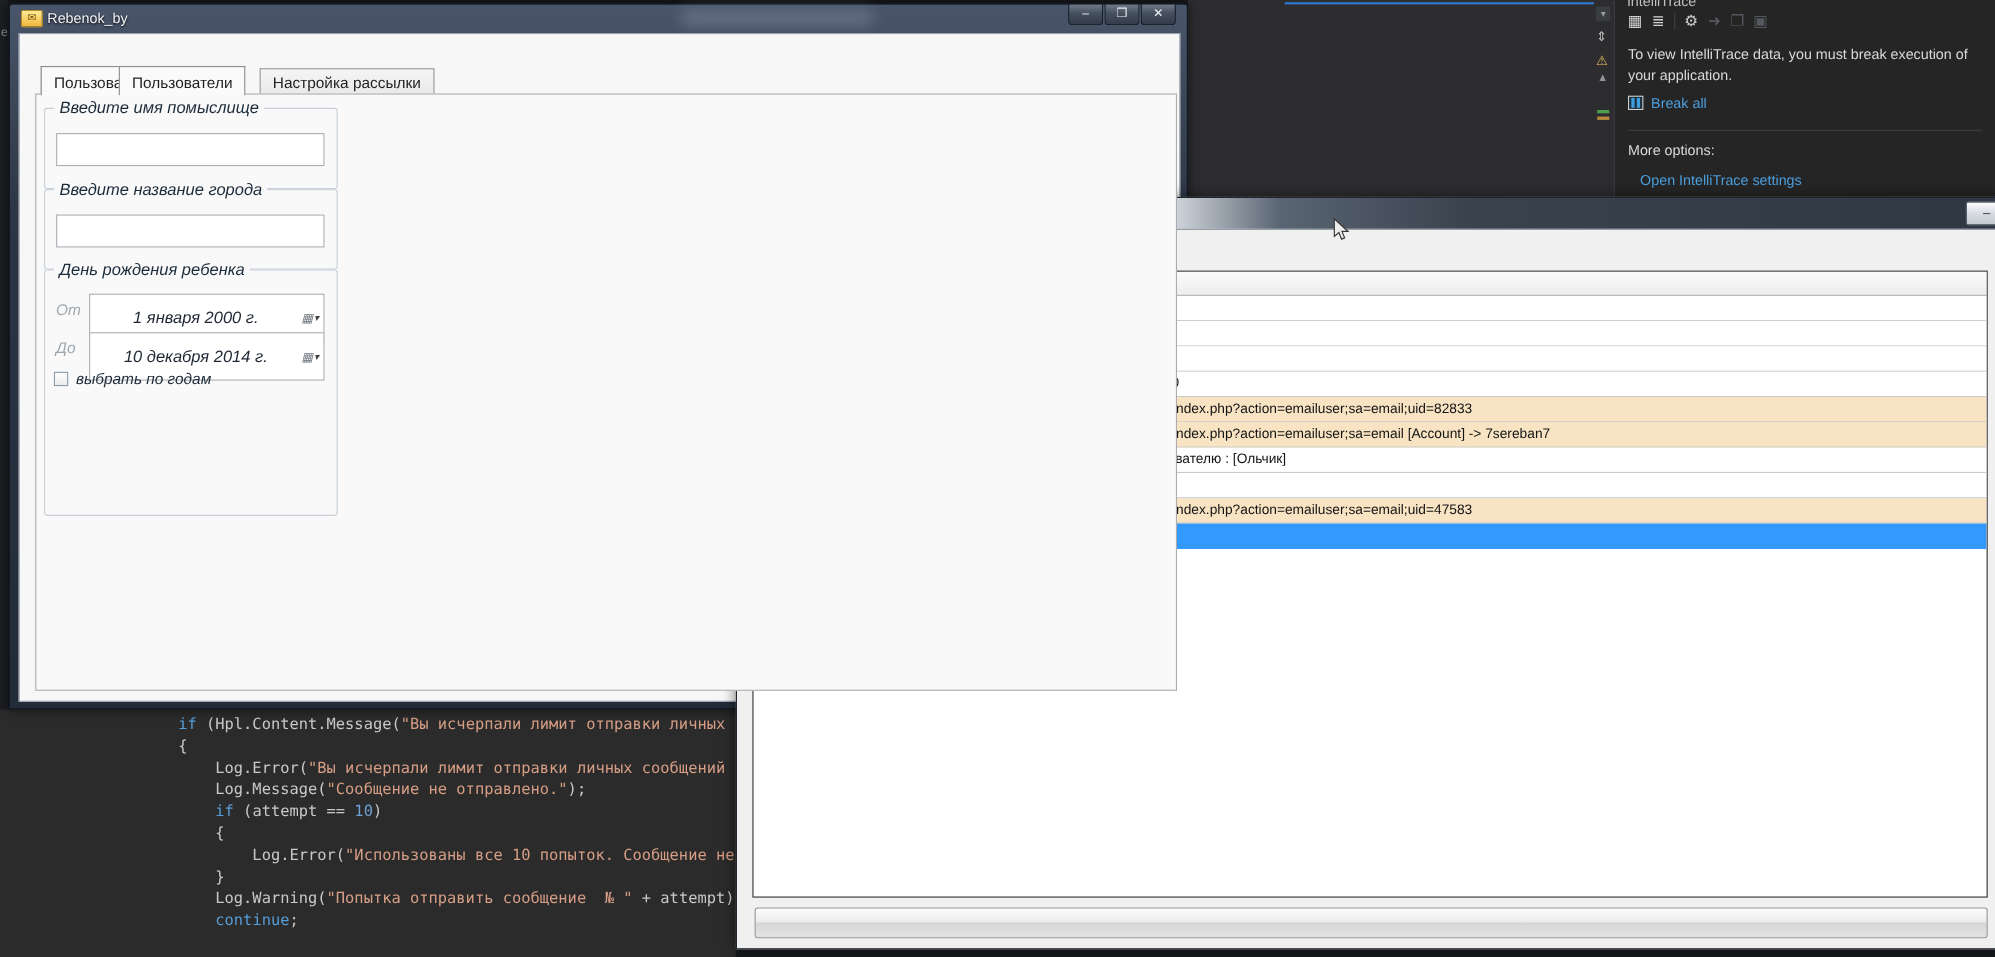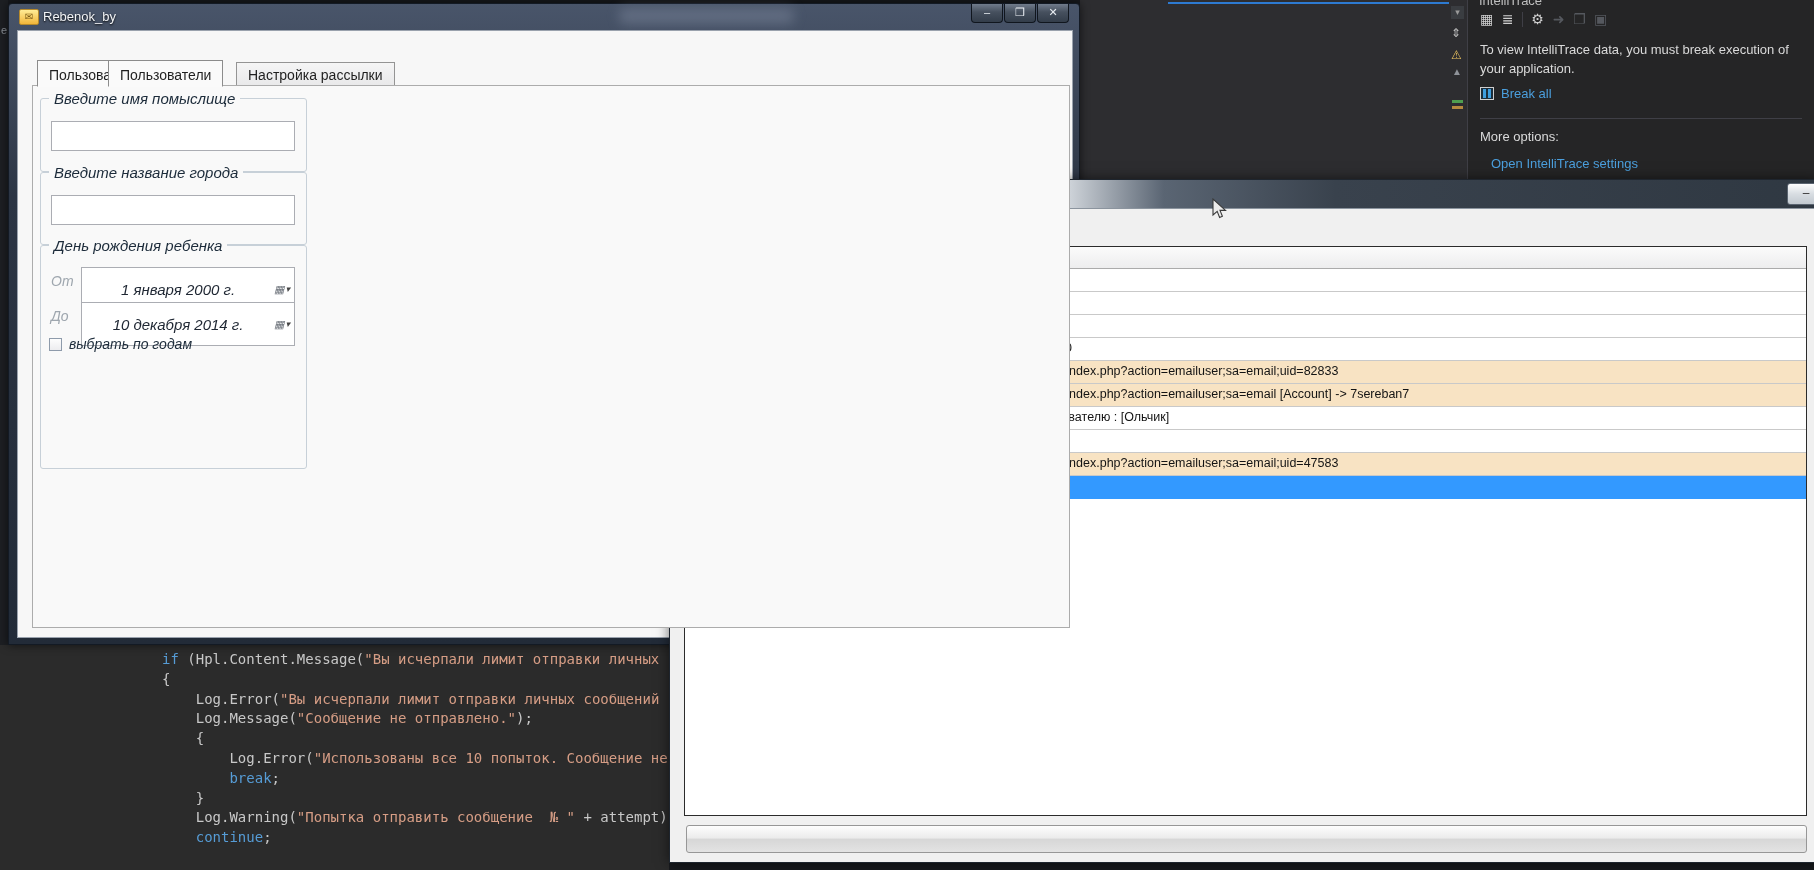--- a/index.html
+++ b/index.html
@@ -139,23 +139,23 @@
   <div class="left-strip">
     <span>e</span>
   </div>
 
   <div class="code">
     <div id="code-lines">
         <div class="cline"><span class="tk-k">if</span><span class="tk-p"> (Hpl.Content.Message(</span><span class="tk-s">"Вы исчерпали лимит отправки личных со</span></div>
         <div class="cline"><span class="tk-p">{</span></div>
         <div class="cline"><span class="tk-p">    Log.Error(</span><span class="tk-s">"Вы исчерпали лимит отправки личных сообщений в </span></div>
         <div class="cline"><span class="tk-p">    Log.Message(</span><span class="tk-s">"Сообщение не отправлено."</span><span class="tk-p">);</span></div>
+        <div class="cline"><span class="tk-p">    </span><span class="tk-k">if</span><span class="tk-p"> (attempt == </span><span class="tk-n">10</span><span class="tk-p">)</span></div>
         <div class="cline"><span class="tk-p">    {</span></div>
         <div class="cline"><span class="tk-p">        Log.Error(</span><span class="tk-s">"Использованы все 10 попыток. Сообщение не о</span></div>
-        <div class="cline"><span class="tk-p">        </span><span class="tk-k">break</span><span class="tk-p">;</span></div>
         <div class="cline"><span class="tk-p">    }</span></div>
         <div class="cline"><span class="tk-p">    Log.Warning(</span><span class="tk-s">"Попытка отправить сообщение  № "</span><span class="tk-p"> + attempt);</span></div>
         <div class="cline"><span class="tk-p">    </span><span class="tk-k">continue</span><span class="tk-p">;</span></div>
       </div>
   </div>
 
   <div class="ed-strip">
     <span class="g1">▾</span>
     <span class="g2">⇕</span>
     <span class="g3">⚠</span>

